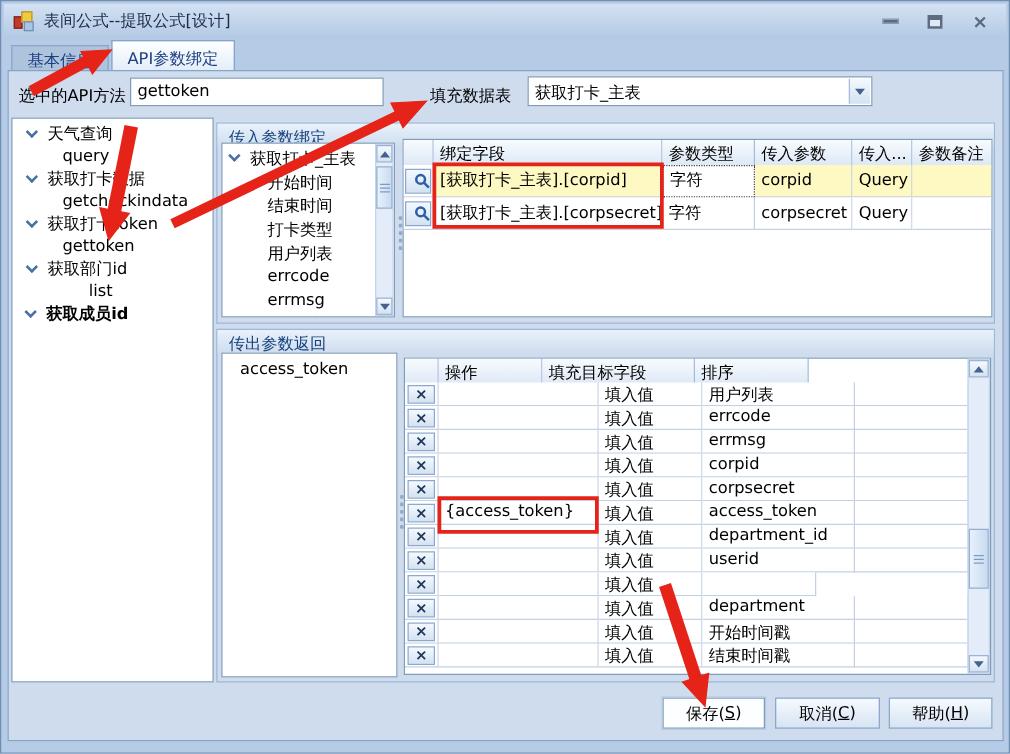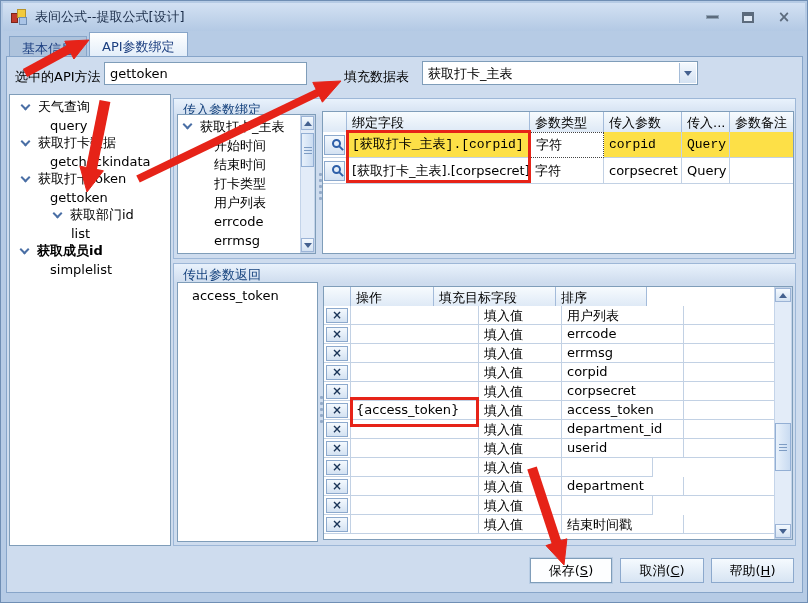--- a/index.html
+++ b/index.html
@@ -70,21 +70,21 @@
   .hrow, .drow { position:absolute; display:flex; }
   .hcell {
     background:linear-gradient(#f7fbfe,#dbe7f5);
     border-right:1px solid #a3bbda; border-bottom:1px solid #a3bbda;
     font-size:13px; color:#000; padding:2px 5px; overflow:hidden; white-space:nowrap;
   }
   .dcell {
     border-right:1px solid #c2d1e4; border-bottom:1px solid #c2d1e4;
     font-size:13px; color:#000; padding:3px 5px; overflow:hidden; white-space:nowrap; background:#fff;
   }
-  .dcell.sel { background:#fde047;font-family:Liberation Mono, monospace; }
+  .dcell.sel { background:#fef9c3; }
   .dcell.focus { background:#fff; border:1px dotted #444; }
   .btncell { display:flex; align-items:center; justify-content:center; border-right:1px solid #c2d1e4; border-bottom:1px solid #c2d1e4; background:#fff; }
   .magbtn {
     width:21px; height:20px; background:linear-gradient(#f4f9fe,#d4e2f2);
     border:1px solid #8ca9cd; display:flex; align-items:center; justify-content:center; position:relative;
   }
   .mag { width:9px; height:9px; border:2px solid #2d5fa8; border-radius:50%; position:relative; margin:-3px -3px 0 0; }
   .mag::after { content:""; position:absolute; width:6px; height:2px; background:#2d5fa8; transform:rotate(45deg); right:-5px; bottom:-3px; }
   .xbtn {
     width:22px; height:15px; background:linear-gradient(#f4f9fe,#d4e2f2);
@@ -175,33 +175,30 @@
     <div class="trow" style="padding-left:40px;">
         <span>getcheckindata</span>
       </div>
     <div class="trow" style="padding-left:12px;">
         <span class="chev"></span>
         <span>获取打卡token</span>
       </div>
     <div class="trow" style="padding-left:40px;">
         <span>gettoken</span>
       </div>
-    <div class="trow" style="padding-left:12px;margin-left:32px;">
+    <div class="trow" style="padding-left:12px;">
         <span class="chev"></span>
         <span>获取部门id</span>
       </div>
     <div class="trow" style="padding-left:61px;">
         <span>list</span>
       </div>
     <div class="trow" style="padding-left:11px;font-weight:bold;">
         <span class="chev"></span>
         <span>获取成员id</span>
-      </div>
-    <div class="trow" style="padding-left:40px;">
-        <span>simplelist</span>
       </div>
   </div>
 
   <div class="groupbox" style="left:172px; top:97px; width:623px; height:161px;">
     <div class="grouptitle">传入参数绑定</div>
   </div>
   <div class="whitebox mtree" style="left:176px; top:113px; width:139px; height:140px; padding-top:2px;">
     <div class="trow" style="padding-left:6px;">
         <span class="chev"></span>
         <span>获取打卡_主表</span>
@@ -397,20 +394,21 @@
       <div class="dcell" style="width:83px; padding-top:1px;">填入值</div>
       <div class="dcell" style="width:122px; padding-top:1px;">department</div>
       <div class="dcell" style="width:91px; padding-top:1px;"></div>
     </div>
     <div class="drow" style="left:0; top:209px; height:19px;">
       <div class="btncell" style="width:27px;">
           <span class="xbtn"></span>
         </div>
       <div class="dcell" style="width:128px; padding-top:1px;"></div>
       <div class="dcell" style="width:83px; padding-top:1px;">填入值</div>
+      <div class="dcell" style="width:122px; padding-top:1px;">开始时间戳</div>
       <div class="dcell" style="width:91px; padding-top:1px;"></div>
     </div>
     <div class="drow" style="left:0; top:228px; height:19px;">
       <div class="btncell" style="width:27px;">
           <span class="xbtn"></span>
         </div>
       <div class="dcell" style="width:128px; padding-top:1px;"></div>
       <div class="dcell" style="width:83px; padding-top:1px;">填入值</div>
       <div class="dcell" style="width:122px; padding-top:1px;">结束时间戳</div>
       <div class="dcell" style="width:91px; padding-top:1px;"></div>

